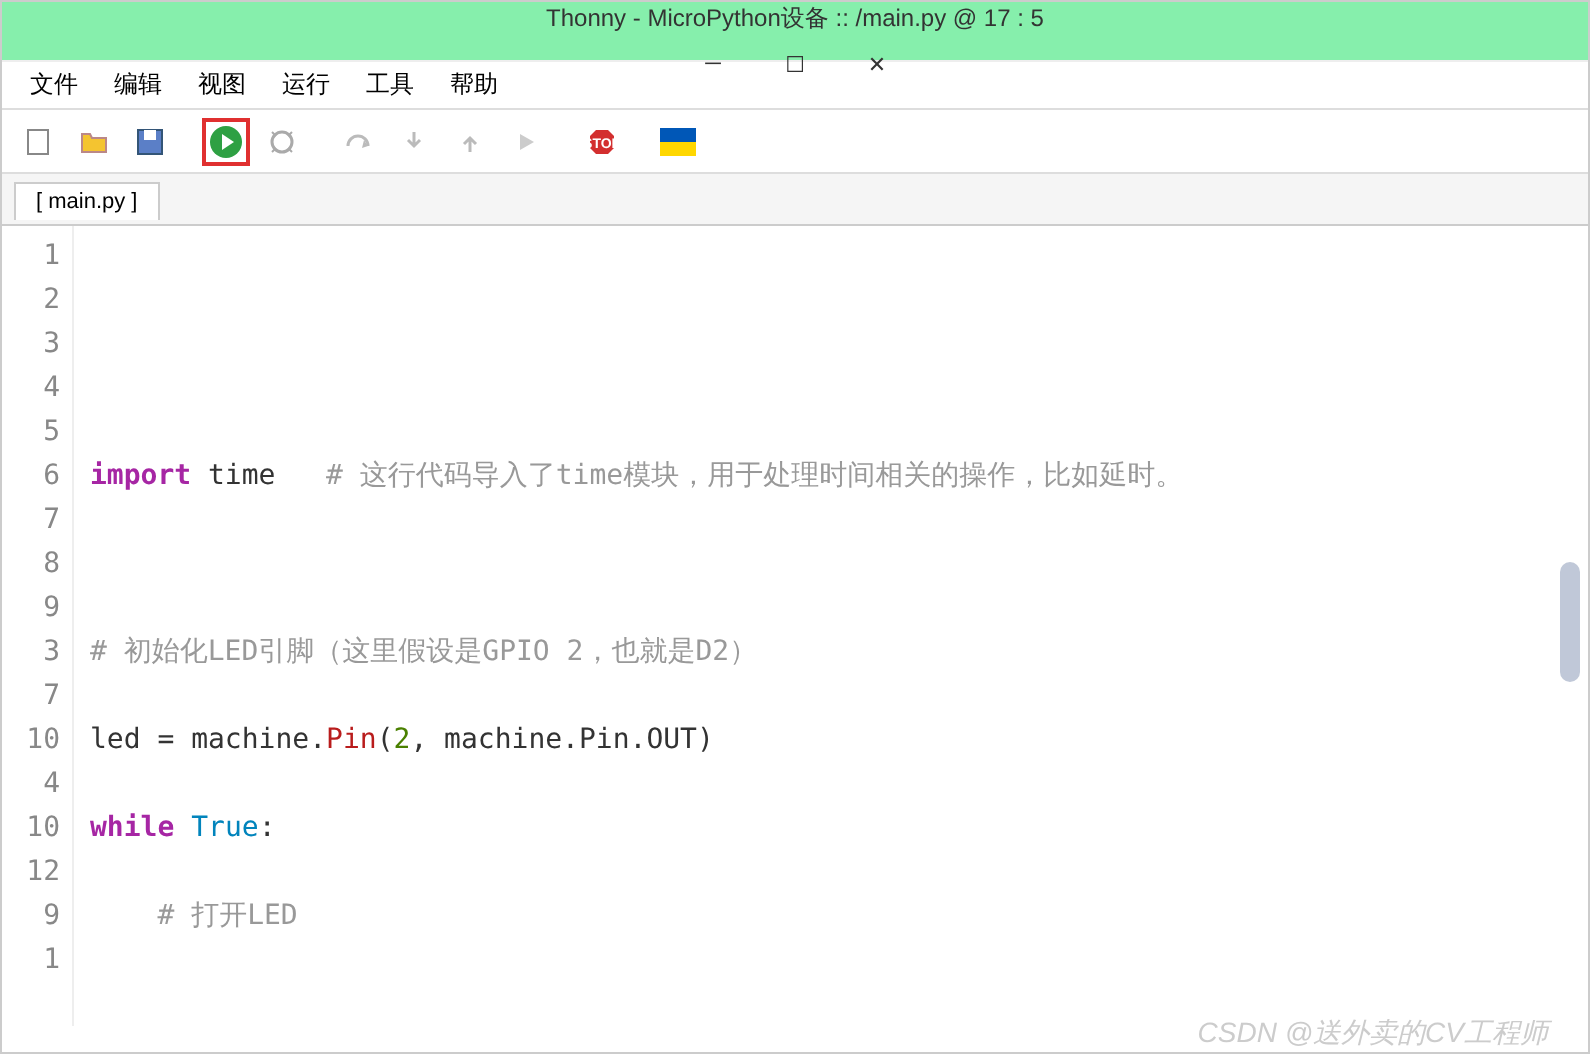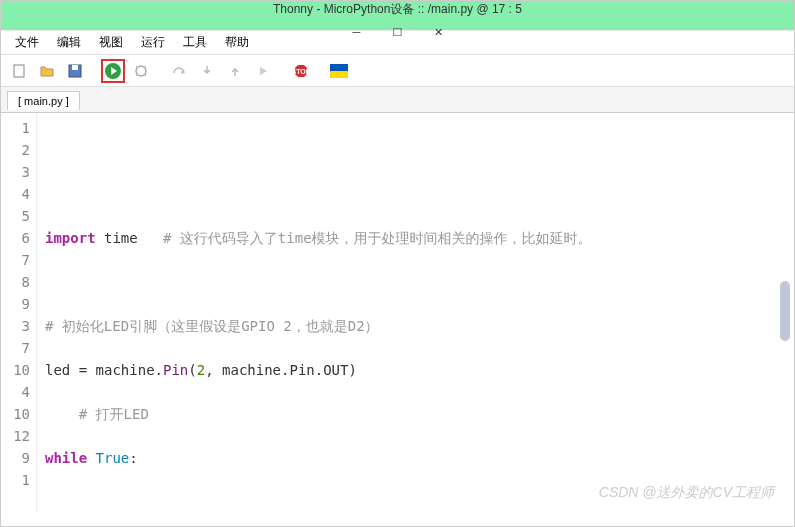--- a/index.html
+++ b/index.html
@@ -16,23 +16,23 @@
 .tool-btn.highlighted { border: 2px solid #e03030; }
 .tool-sep { width: 6px; }
 .tabs { height: 26px; padding: 4px 6px 0; background: #f5f5f5; border-bottom: 1px solid #ccc; }
 .tab { display: inline-block; background: #fff; border: 1px solid #ccc; border-bottom: none; padding: 3px 10px; font-size: 11px; }
 .editor { display: flex; height: 400px; overflow: hidden; font-family: Consolas, monospace; font-size: 14px; }
 .gutter { width: 36px; background: #fff; text-align: right; padding: 4px 6px 0 0; color: #888; line-height: 22px; border-right: 1px solid #eee; }
 .code { flex: 1; padding: 4px 0 0 8px; line-height: 22px; white-space: pre; color: #333; overflow: hidden; }
 .kw { color: #a626a4; font-weight: bold; }
 .str, .num { color: #4a8000; }
 .cm { color: #999; }
-.fn { color: #701a75; }
+.fn { color: #b91c1c; }
 .bl { color: #0184bc; }
-.watermark { position: absolute; right: 20px; bottom: 24px; color: #ccc; font-size: 14px; font-style: italic; }
+.watermark { position: absolute; right: 20px; bottom: 0; color: #ccc; font-size: 14px; font-style: italic; }
 .scrollbar { position: absolute; right: 4px; top: 280px; width: 10px; height: 60px; background: #c0c8d8; border-radius: 5px; }
 </style>
 </head>
 <body>
 
 <div class="titlebar">
   <svg class="titlebar-icon" viewBox="0 0 16 16">
       <rect width="16" height="16" fill="#fff"></rect>
       <path d="M2 2h12v2H2zM2 6h8v2H2zM2 10h12v2H2z" fill="#333"></path>
     </svg>
@@ -145,22 +145,22 @@
       <div>9</div>
       <div>1</div>
   </div>
   <div class="code">
 <div> </div>
 <div> </div>
 <div><span class="kw">import</span><span> time   </span><span class="cm"># 这行代码导入了time模块，用于处理时间相关的操作，比如延时。</span></div>
 <div> </div>
 <div><span class="cm"># 初始化LED引脚（这里假设是GPIO 2，也就是D2）</span></div>
 <div><span>led = machine.</span><span class="fn">Pin</span><span>(</span><span class="num">2</span><span>, machine.Pin.OUT)</span></div>
+<div><span class="kw">while</span><span class="bl"> True</span><span>:</span></div>
 <div>    <span class="cm"># 打开LED</span></div>
-<div><span class="kw">while</span><span class="bl"> True</span><span>:</span></div>
 
 
 
 
 
 
 
 
   </div>
 </div>

